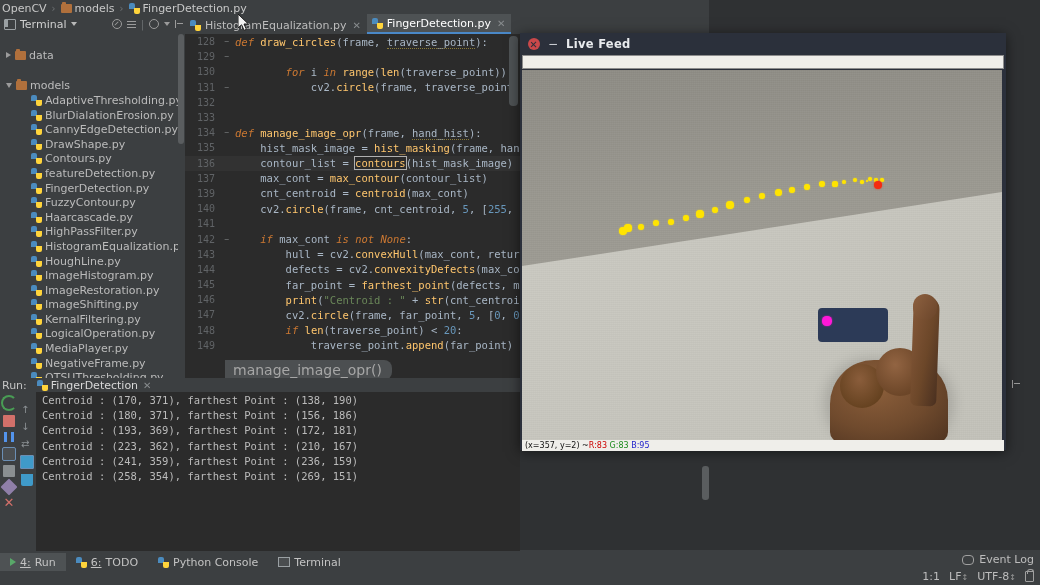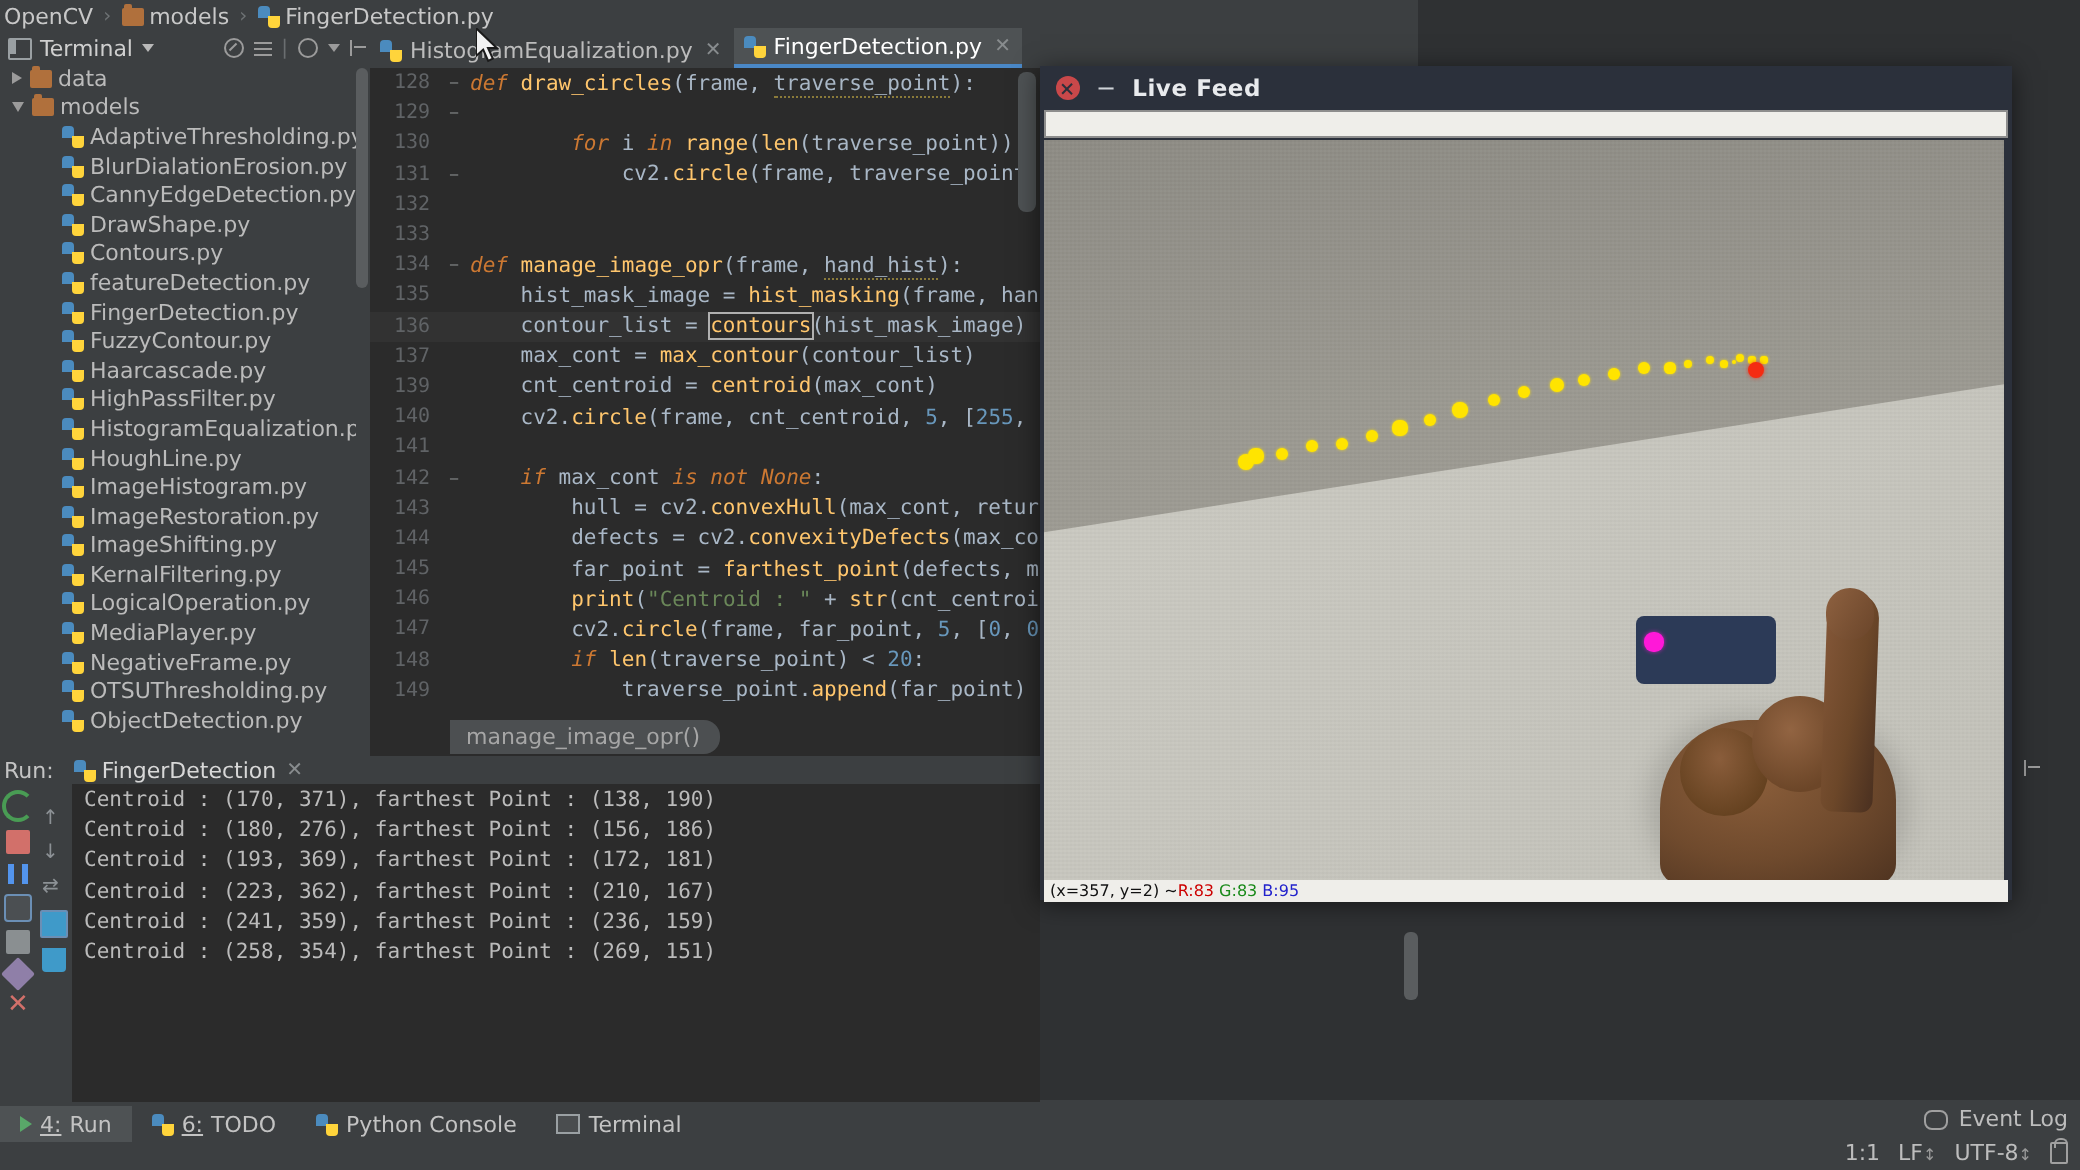--- a/index.html
+++ b/index.html
@@ -50,21 +50,21 @@
   .ico-gear{width:8px;height:8px;border:1.5px solid #9b9b9b;border-radius:50%;}
   .ico-hide{width:8px;height:8px;position:relative;}
   .ico-hide:before{content:"";position:absolute;left:0;top:0;width:1px;height:8px;background:#9b9b9b;}
   .ico-hide:after{content:"";position:absolute;left:2px;top:3px;width:6px;height:1px;background:#9b9b9b;}
 
   #tree{left:0;top:32px;width:178px;height:346px;background:#3c3f41;overflow:hidden;}
   .trow{height:14.6px;display:flex;align-items:center;gap:3px;font-size:11px;color:#bbbbbb;white-space:nowrap;}
   .trow .pyicon,.trow .foldericon{margin-left:1px;}
   .arrow-r{width:0;height:0;border-top:3.5px solid transparent;border-bottom:3.5px solid transparent;border-left:5px solid #9b9b9b;flex:none;}
   .arrow-d{width:0;height:0;border-left:3.5px solid transparent;border-right:3.5px solid transparent;border-top:5px solid #9b9b9b;flex:none;}
-  .indent0{padding-left:6px;}
+  .indent0{padding-left:6px;margin-top:16px;}
   .indent1{padding-left:14px;}
   #treescroll{left:178px;top:34px;width:6px;height:110px;background:#5a5d5f;border-radius:3px;}
 
   
   #edTabs{left:185px;top:16px;width:335px;height:18px;background:#3c3f41;display:flex;align-items:flex-end;}
   .edtab{height:18px;display:flex;align-items:center;gap:4px;padding:0 6px 0 5px;font-size:11px;color:#bcbcbc;}
   .edtab.active{background:#4e5254;border-bottom:2px solid #4a88c7;color:#ffffff;}
   .xclose{color:#888c8e;font-size:10px;margin-left:2px;}
 
   #editor{left:185px;top:34px;width:335px;height:344px;background:#2b2b2b;overflow:hidden;}
@@ -72,21 +72,21 @@
   .ln{width:30px;text-align:right;padding-right:6px;color:#606366;flex:none;font-size:10px;}
   .gut{width:12px;flex:none;text-align:center;color:#7a7d7e;font-size:8px;}
   .codetext{padding-left:2px;color:#a9b7c6;}
   .hl-cur{background:#323232;}
   .kw{color:#cc7832;font-style:italic;}
   .fn{color:#ffc66d;}
   .num{color:#6897bb;}
   .str{color:#6a8759;}
   .warnuline{border-bottom:1px dotted #8a7a3a;}
   .box-sel{background:#2b2b2b;outline:1px solid #b0b0b0;}
-  #crumbfloat{left:225px;top:360px;background:#4c4f51;color:#a6a6a6;font-size:11px;padding:2px 10px 2px 8px;border-radius:0 8px 8px 0;}
+  #crumbfloat{left:225px;top:360px;background:#4c4f51;color:#a6a6a6;font-size:14px;padding:2px 10px 2px 8px;border-radius:0 8px 8px 0;}
   #edScroll{left:509px;top:36px;width:9px;height:70px;background:#4e5254;border-radius:4px;}
 
   
   #runhead{left:0;top:378px;width:520px;height:14px;background:#3c3f41;display:flex;align-items:center;gap:4px;padding-left:2px;}
   #runhead .lbl{font-size:11px;color:#c4c4c4;}
   #runTabFd{display:flex;align-items:center;gap:3px;font-size:11px;color:#d8d8d8;margin-left:6px;}
   #rungear{position:absolute;right:20px;top:379px;display:flex;gap:6px;align-items:center;}
 
   #runtools{left:0;top:392px;width:18px;height:158px;background:#3c3f41;display:flex;flex-direction:column;align-items:center;gap:4px;padding-top:3px;}
   #runtools2{left:18px;top:392px;width:18px;height:158px;background:#3c3f41;display:flex;flex-direction:column;align-items:center;gap:5px;padding-top:12px;}
@@ -426,21 +426,21 @@
 <div class="abs" id="runtools2">
   <span class="rt rt-up">↑</span>
   <span class="rt rt-dn">↓</span>
   <span class="rt rt-wrap">⇄</span>
   <span class="rt rt-print rt-sel"></span>
   <span class="rt rt-trash"></span>
 </div>
 
 <div class="abs" id="console">
     <div class="cline">Centroid : (170, 371), farthest Point : (138, 190)</div>
-    <div class="cline">Centroid : (180, 276), farthest Point : (156, 186)</div>
+    <div class="cline">Centroid : (180, 371), farthest Point : (156, 186)</div>
     <div class="cline">Centroid : (193, 369), farthest Point : (172, 181)</div>
     <div class="cline">Centroid : (223, 362), farthest Point : (210, 167)</div>
     <div class="cline">Centroid : (241, 359), farthest Point : (236, 159)</div>
     <div class="cline">Centroid : (258, 354), farthest Point : (269, 151)</div>
   </div>
 
 <div class="abs" id="livefeed">
   <div id="lftitle">
     <span class="lfclose"></span>
     <span class="lfmin">−</span>

